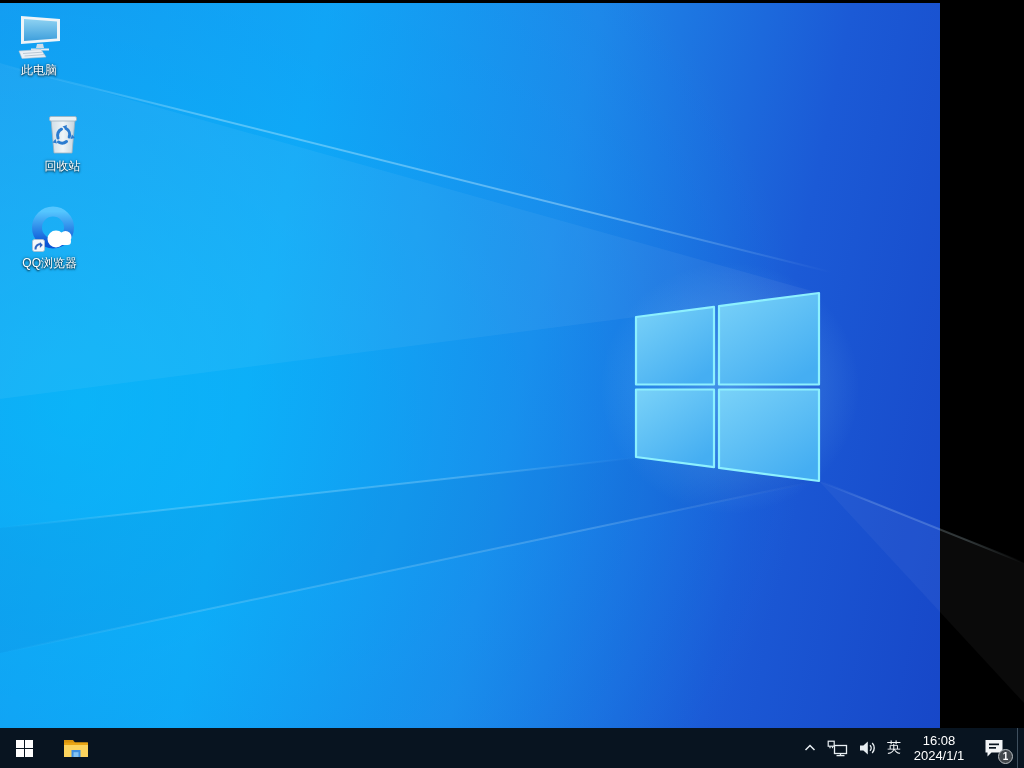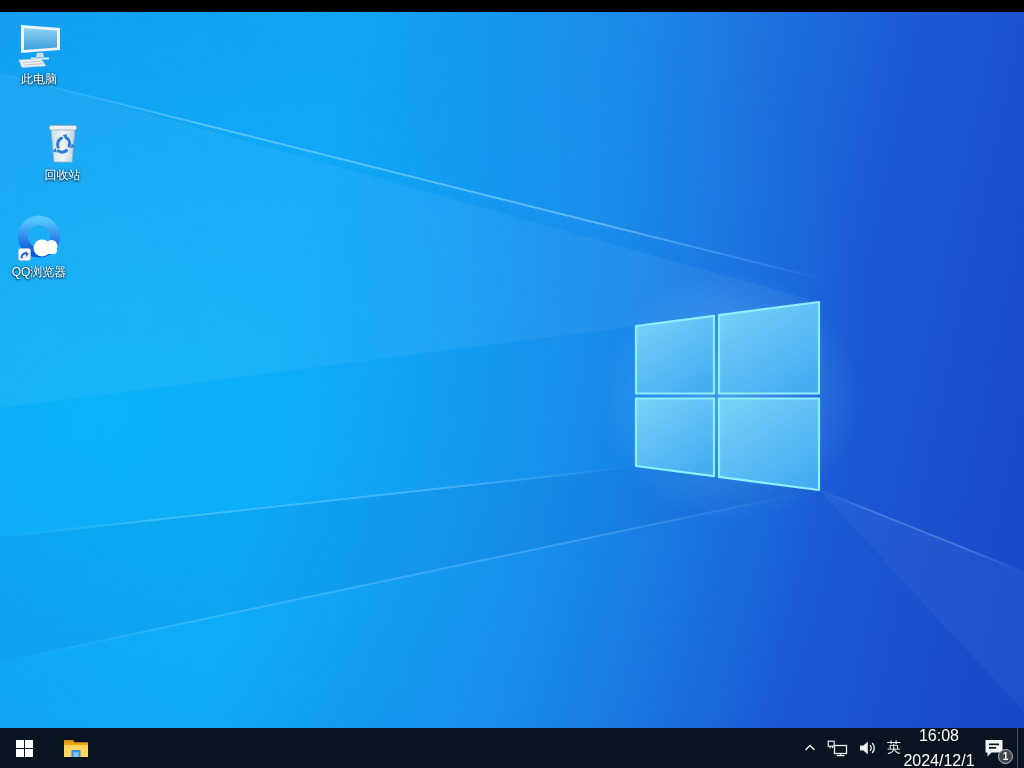--- a/index.html
+++ b/index.html
@@ -2,21 +2,21 @@
 <html><head>
 <meta charset="utf-8">
 <style>
   * { margin:0; padding:0; box-sizing:border-box; }
   html,body { width:1024px; height:768px; overflow:hidden; background:#000; }
   body { font-family:"Liberation Sans","DejaVu Sans",sans-serif; }
   .screen { position:relative; width:1024px; height:768px; overflow:hidden; }
 
   
   .desktop {
-    position:absolute; left:0; top:12px; width:1024px; height:728px;
+    position:absolute; left:0; top:3px; width:940px; height:728px;
     background:
       radial-gradient(120% 140% at 8% 55%, rgba(0,202,255,0.50) 0%, rgba(0,176,255,0.22) 40%, rgba(0,150,255,0) 65%),
       linear-gradient(102deg, #1898ee 0%, #14a2f4 30%, #1e86e8 55%, #1b5ad6 78%, #1747c8 100%);
   }
   .overlay { position:absolute; left:0; top:0; width:1024px; height:728px; pointer-events:none; }
   .logo-glow {
     position:absolute; left:545px; top:205px; width:370px; height:360px;
     background:radial-gradient(50% 50% at 50% 50%, rgba(150,230,255,0.35), rgba(150,230,255,0) 70%);
   }
   .wedge-top   { clip-path:polygon(0 60px, 819px 290px, 636px 314px, 0 396px); background:rgba(255,255,255,0.05); }
@@ -39,42 +39,42 @@
     cursor:default;
   }
   .dicon .art { width:48px; height:48px; display:block; }
   .dicon .lbl {
     margin-top:2px; font-size:12px; color:#fff; text-align:center; line-height:14px;
     text-shadow:0 1px 2px rgba(0,0,0,0.85), 0 0 3px rgba(0,0,0,0.5);
     white-space:nowrap;
   }
   .dicon-1 { top:10px; }
   .dicon-2 { top:106px;padding-left:47px; }
-  .dicon-3 { top:203px; }
+  .dicon-3 { top:203px;align-items:flex-end; }
 
   
   .taskbar {
     position:absolute; left:0; bottom:0; width:1024px; height:40px;
     background:#081420; display:flex; align-items:center;
   }
   .tb-btn {
     height:40px; display:flex; align-items:center; justify-content:center;
     cursor:pointer;
   }
   .start-btn { width:48px; }
   .explorer-btn { width:48px; margin-left:4px; }
   .tray {
     position:absolute; right:0; top:0; height:40px;
     display:flex; align-items:center;
   }
   .tray .tb-btn { padding:0 5px; }
   .ime { color:#f2f5f7; font-size:14px; width:26px; }
   .clock {
-    width:64px; color:#ffffff; font-size:16px; line-height:15px;
-    text-align:center; flex-direction:column;justify-content:space-between;
+    width:64px; color:#ffffff; font-size:13px; line-height:15px;
+    text-align:center; flex-direction:column;
   }
   .action-btn { width:46px; position:relative; }
   .badge {
     position:absolute; right:4px; bottom:4px; width:15px; height:15px;
     background:#42474c; border:1px solid #b9bec2; border-radius:50%;
     color:#fff; font-size:10px; line-height:13px; text-align:center; font-weight:bold;
   }
   .show-desktop { width:7px; height:40px; border-left:1px solid #3f4f5e; cursor:pointer; }
 </style>
 </head>
@@ -220,21 +220,21 @@
           <path d="M2,5.5 h3.4 L9.8,1.6 v12.8 L5.4,10.5 H2 Z" fill="#e8eef2"></path>
           <path d="M12,5.2 a4,4 0 0 1 0,5.6" fill="none" stroke="#e8eef2" stroke-width="1.4"></path>
           <path d="M14.2,3 a7.2,7.2 0 0 1 0,10" fill="none" stroke="#e8eef2" stroke-width="1.4"></path>
         </svg>
       </div>
 
       <div class="tb-btn ime">英</div>
 
       <div class="tb-btn clock">
         <span>16:08</span>
-        <span>2024/12/1</span>
+        <span>2024/1/1</span>
       </div>
 
       <div class="tb-btn action-btn">
         <svg width="22" height="20" viewBox="0 0 22 20">
           <path d="M2.5,2 h17 v12.5 h-11 l-4,4 v-4 h-2 Z" fill="#f2f5f7"></path>
           <rect x="6" y="5.5" width="10" height="1.7" fill="#081420"></rect>
           <rect x="6" y="9" width="7" height="1.7" fill="#081420"></rect>
         </svg>
         <span class="badge">1</span>
       </div>

